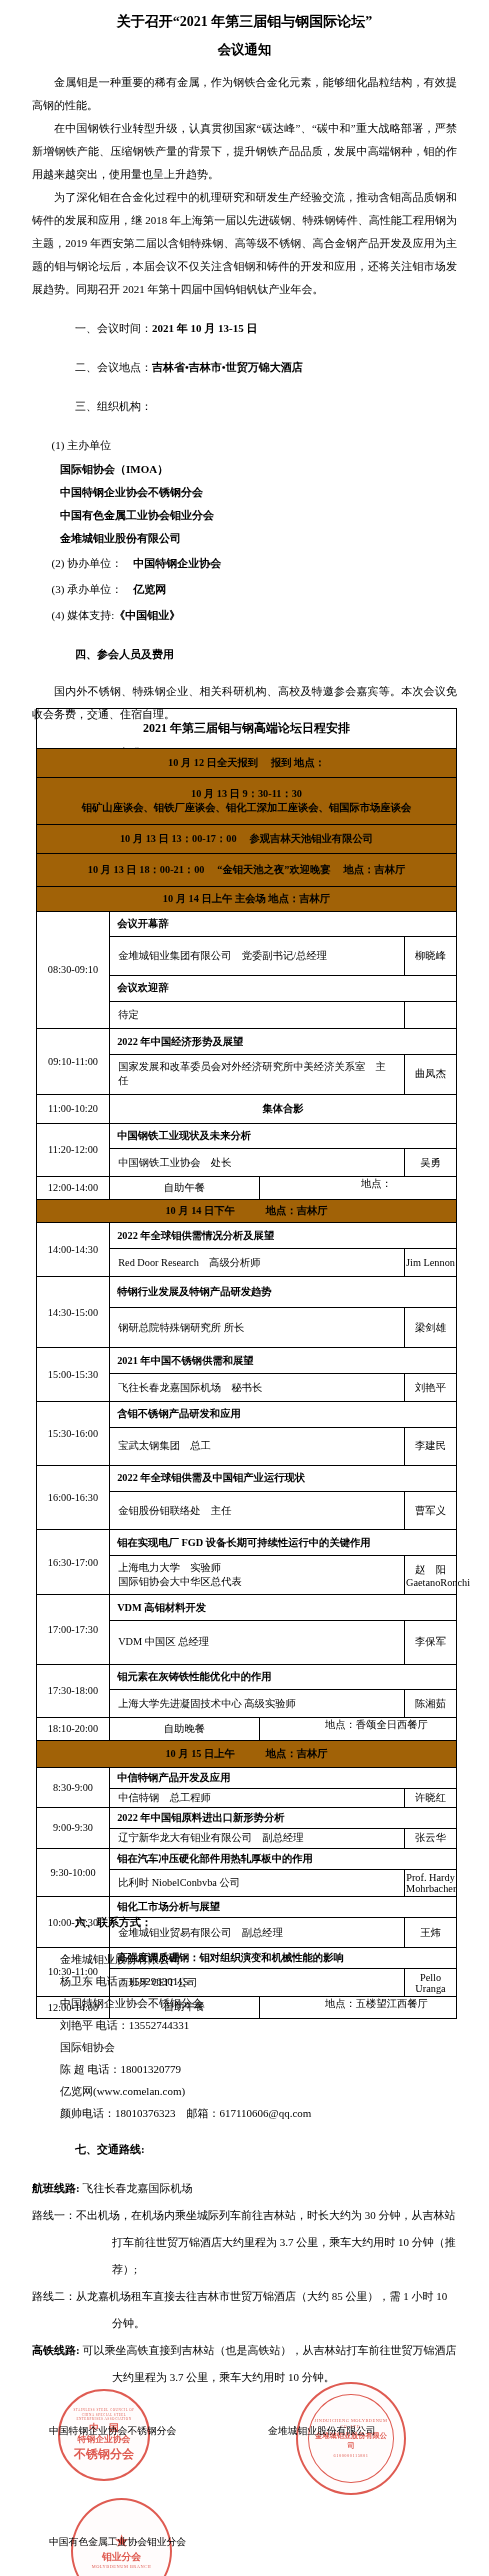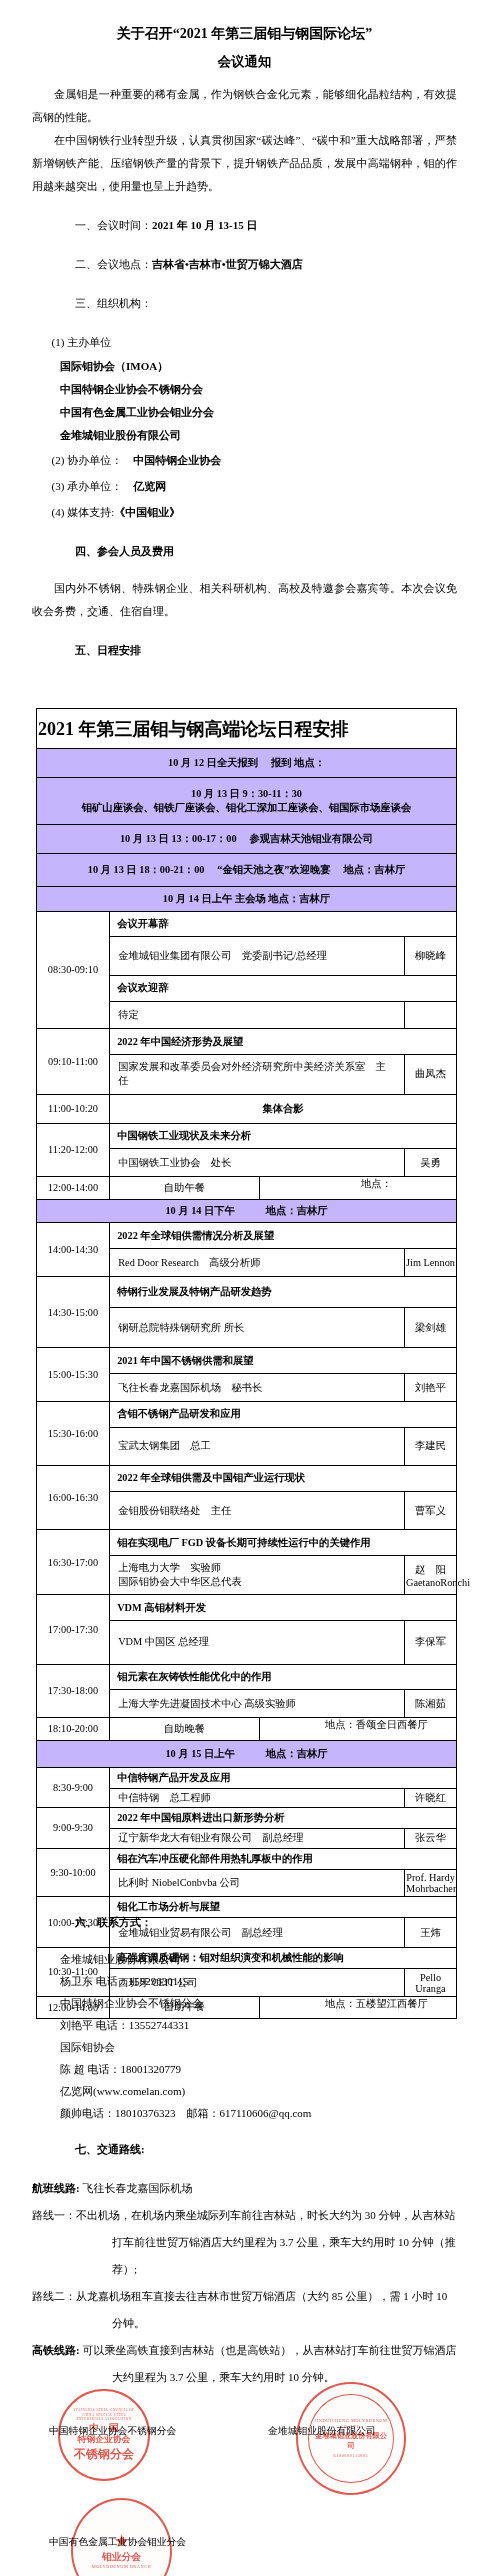--- a/index.html
+++ b/index.html
@@ -1,35 +1,35 @@
 <!DOCTYPE html>
 <html style="font-size:8.2px"><head>
 <meta charset="utf-8">
 <style>
   html,body{margin:0;padding:0;background:#888;}
   .page{position:relative;width:489px;height:3091px;background:#ffffff;margin:0 auto;
         font-family:"Liberation Serif","DejaVu Serif",serif;color:#000;overflow:hidden;}
   .abs{position:absolute;left:0;right:0;}
   
-  .sec-head{top:21px;padding:0 32px;}
+  .sec-head{top:9px;padding:0 32px;}
   .doc-title{font-size:14px;font-weight:bold;text-align:center;line-height:25px;margin:0;}
   .doc-title2{font-size:13.4px;font-weight:bold;text-align:center;line-height:24px;margin:4.1px 0 9.3px;}
   .para{font-size:11px;line-height:23px;text-align:justify;text-indent:2em;margin:0;}
   .h-sec{font-size:11px;line-height:27px;padding-left:31px;margin:12px;}
   .h-sec .b{font-weight:bold;}
   .bold{font-weight:bold;}
   .sub{font-size:11px;line-height:26px;padding-left:19.6px;margin:0;}
   .host{font-size:11px;font-weight:bold;line-height:23px;padding-left:28px;margin:0;}
   .gap-top{margin-top:13.4px;}
   
   .sec-sched{top:708px;padding:0 32px 0 36px;}
   table.sched{border-collapse:collapse;width:420px;table-layout:fixed;}
   table.sched td{border:1px solid #000;font-size:10.3px;vertical-align:middle;}
-  .sched .ttl{font-size:18px;font-weight:bold;height:37px;}
-  .sched .band{background:#c4b5fd;font-weight:bold;text-align:center;height:26px;font-size:10.3px;}
+  .sched .ttl{font-size:12px;font-weight:bold;text-align:center;height:37px;}
+  .sched .band{background:#a16207;font-weight:bold;text-align:center;height:26px;font-size:10.3px;}
   .sched .band .l2{font-weight:bold;}
   .sched .band2{height:44px;}
   .sched .time{text-align:center;font-size:10.3px;padding:0 2.1px;}
   .sched .stitle{font-weight:bold;text-align:left;padding:5.2px 4.1px 5.2px 7.2px;height:14.4px;}
   .sched .affil{padding:5.2px 8.2px;height:16.5px;}
   .sched .sname{text-align:center;padding:2.1px 1px;}
   .sched .tall{height:27px;}
   .sched .d3t{padding:3.1px 4.1px 3.1px 7.2px;height:10.3px;}
   .sched .d3a{padding:2.1px 8.2px;height:11.3px;}
   .sched .center{text-align:center;font-weight:bold;height:26px;}
@@ -55,20 +55,21 @@
 </head>
 <body>
 
 <div class="page">
 
   <div class="abs sec-head">
     <h1 class="doc-title">关于召开“2021 年第三届钼与钢国际论坛”</h1>
     <h2 class="doc-title2">会议通知</h2>
     <p class="para">金属钼是一种重要的稀有金属，作为钢铁合金化元素，能够细化晶粒结构，有效提高钢的性能。</p>
     <p class="para">在中国钢铁行业转型升级，认真贯彻国家“碳达峰”、“碳中和”重大战略部署，严禁新增钢铁产能、压缩钢铁产量的背景下，提升钢铁产品品质，发展中高端钢种，钼的作用越来越突出，使用量也呈上升趋势。</p>
+    <p class="para">为了深化钼在合金化过程中的机理研究和研发生产经验交流，推动含钼高品质钢和铸件的发展和应用，继 2018 年上海第一届以先进碳钢、特殊钢铸件、高性能工程用钢为主题，2019 年西安第二届以含钼特殊钢、高等级不锈钢、高合金钢产品开发及应用为主题的钼与钢论坛后，本届会议不仅关注含钼钢和铸件的开发和应用，还将关注钼市场发展趋势。同期召开 2021 年第十四届中国钨钼钒钛产业年会。</p>
 
     <p class="h-sec gap-top"><span>一、会议时间：</span><span class="b">2021 年 10 月 13-15 日</span></p>
     <p class="h-sec"><span>二、会议地点：</span><span class="b">吉林省•吉林市•世贸万锦大酒店</span></p>
     <p class="h-sec">三、组织机构：</p>
     <p class="sub">(1) 主办单位</p>
     <p class="host">国际钼协会（IMOA）</p>
     <p class="host">中国特钢企业协会不锈钢分会</p>
     <p class="host">中国有色金属工业协会钼业分会</p>
     <p class="host">金堆城钼业股份有限公司</p>
     <p class="sub"><span>(2) 协办单位：</span>　<span class="bold">中国特钢企业协会</span></p>

